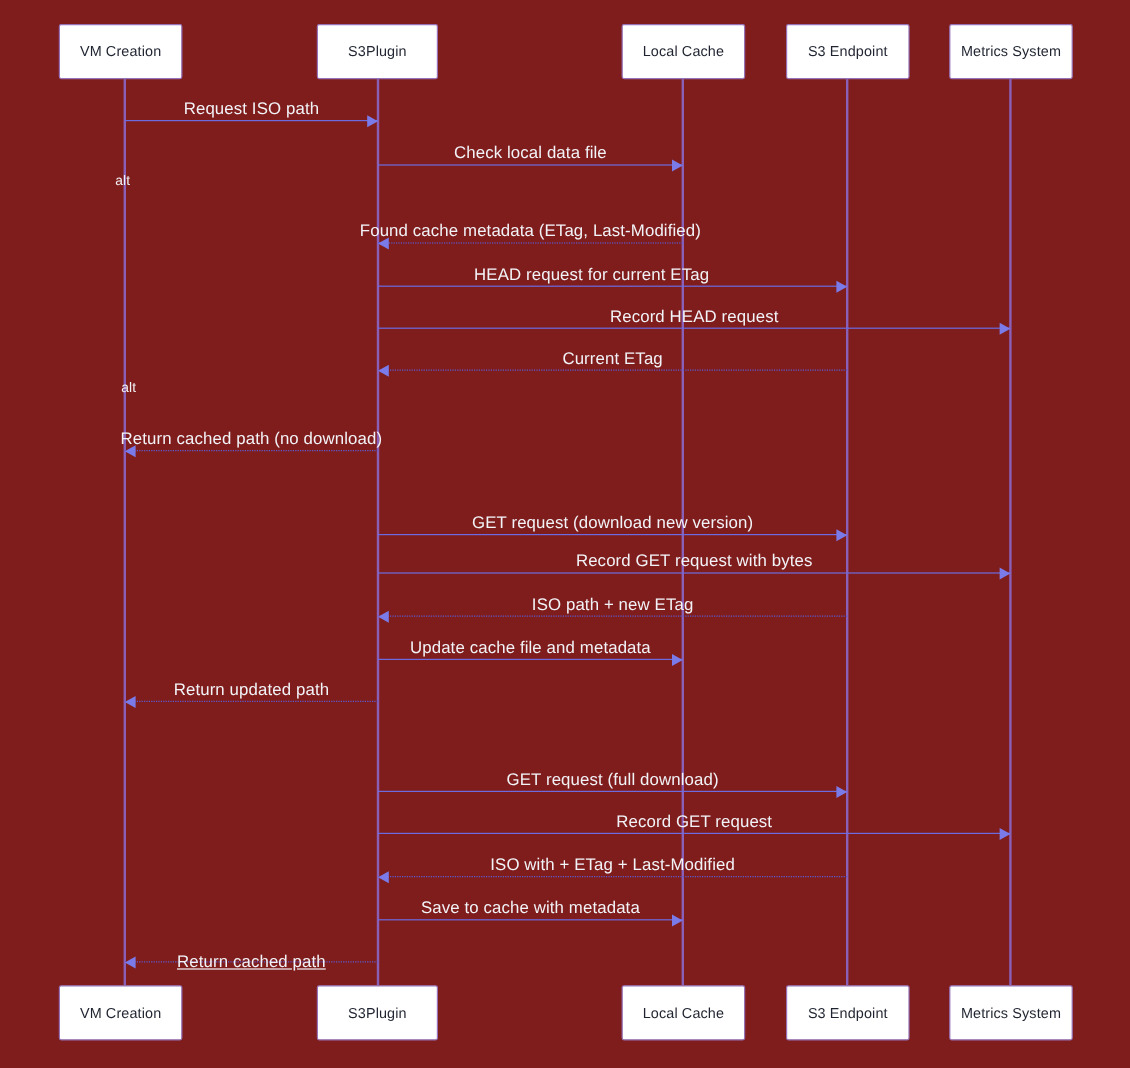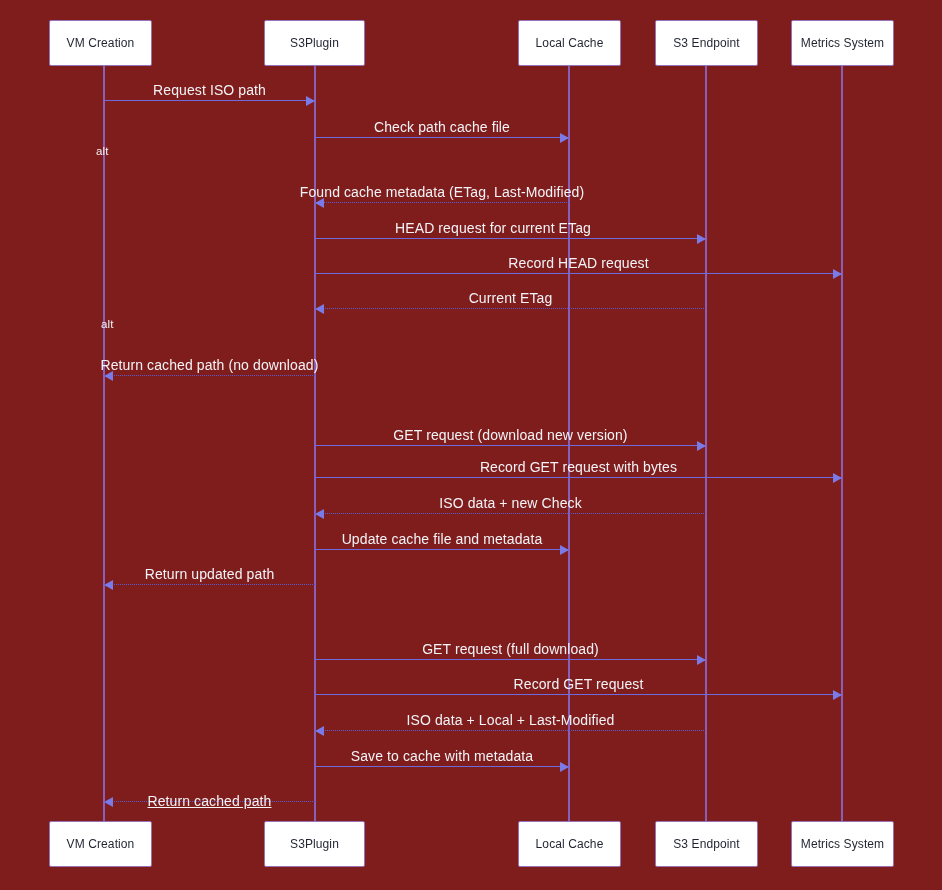--- a/index.html
+++ b/index.html
@@ -112,21 +112,21 @@
       <span>S3 Endpoint</span>
     </div>
     <div class="participant-box" style="left: 791px; top: 821px; width: 103px; height: 46px;">
       <span>Metrics System</span>
     </div>
     <div class="msg-line" style="left: 104px; top: 100px; width: 211px;"></div>
     <div class="arrow-head right" style="top: 96px; left: 306px;"></div>
     <div class="msg-label" style="left: 209.5px; top: 82px;">Request ISO path</div>
     <div class="msg-line" style="left: 315px; top: 137px; width: 254px;"></div>
     <div class="arrow-head right" style="top: 133px; left: 560px;"></div>
-    <div class="msg-label" style="left: 442px; top: 119px;">Check path cache file</div>
+    <div class="msg-label" style="left: 442px; top: 119px;">Check local data file</div>
     <div class="msg-line dotted" style="left: 315px; top: 202px; width: 254px;"></div>
     <div class="arrow-head left" style="top: 198px; left: 315px;"></div>
     <div class="msg-label" style="left: 442px; top: 184px;">Found cache metadata (ETag, Last-Modified)</div>
     <div class="msg-line" style="left: 315px; top: 238px; width: 391px;"></div>
     <div class="arrow-head right" style="top: 234px; left: 697px;"></div>
     <div class="msg-label" style="left: 493px; top: 220px;">HEAD request for current ETag</div>
     <div class="msg-line" style="left: 315px; top: 273px; width: 527px;"></div>
     <div class="arrow-head right" style="top: 269px; left: 833px;"></div>
     <div class="msg-label" style="left: 578.5px; top: 255px;">Record HEAD request</div>
     <div class="msg-line dotted" style="left: 315px; top: 308px; width: 391px;"></div>
@@ -136,36 +136,36 @@
     <div class="arrow-head left" style="top: 371px; left: 104px;"></div>
     <div class="msg-label" style="left: 209.5px; top: 357px;">Return cached path (no download)</div>
     <div class="msg-line" style="left: 315px; top: 445px; width: 391px;"></div>
     <div class="arrow-head right" style="top: 441px; left: 697px;"></div>
     <div class="msg-label" style="left: 510.5px; top: 427px;">GET request (download new version)</div>
     <div class="msg-line" style="left: 315px; top: 477px; width: 527px;"></div>
     <div class="arrow-head right" style="top: 473px; left: 833px;"></div>
     <div class="msg-label" style="left: 578.5px; top: 459px;">Record GET request with bytes</div>
     <div class="msg-line dotted" style="left: 315px; top: 513px; width: 391px;"></div>
     <div class="arrow-head left" style="top: 509px; left: 315px;"></div>
-    <div class="msg-label" style="left: 510.5px; top: 495px;">ISO data + new Check</div>
+    <div class="msg-label" style="left: 510.5px; top: 495px;">ISO path + new ETag</div>
     <div class="msg-line" style="left: 315px; top: 549px; width: 254px;"></div>
     <div class="arrow-head right" style="top: 545px; left: 560px;"></div>
     <div class="msg-label" style="left: 442px; top: 531px;">Update cache file and metadata</div>
     <div class="msg-line dotted" style="left: 104px; top: 584px; width: 211px;"></div>
     <div class="arrow-head left" style="top: 580px; left: 104px;"></div>
     <div class="msg-label" style="left: 209.5px; top: 566px;">Return updated path</div>
     <div class="msg-line" style="left: 315px; top: 659px; width: 391px;"></div>
     <div class="arrow-head right" style="top: 655px; left: 697px;"></div>
     <div class="msg-label" style="left: 510.5px; top: 641px;">GET request (full download)</div>
     <div class="msg-line" style="left: 315px; top: 694px; width: 527px;"></div>
     <div class="arrow-head right" style="top: 690px; left: 833px;"></div>
     <div class="msg-label" style="left: 578.5px; top: 676px;">Record GET request</div>
     <div class="msg-line dotted" style="left: 315px; top: 730px; width: 391px;"></div>
     <div class="arrow-head left" style="top: 726px; left: 315px;"></div>
-    <div class="msg-label" style="left: 510.5px; top: 712px;">ISO data + Local + Last-Modified</div>
+    <div class="msg-label" style="left: 510.5px; top: 712px;">ISO with + ETag + Last-Modified</div>
     <div class="msg-line" style="left: 315px; top: 766px; width: 254px;"></div>
     <div class="arrow-head right" style="top: 762px; left: 560px;"></div>
     <div class="msg-label" style="left: 442px; top: 748px;">Save to cache with metadata</div>
     <div class="msg-line dotted" style="left: 104px; top: 801px; width: 211px;"></div>
     <div class="arrow-head left" style="top: 797px; left: 104px;"></div>
     <div class="msg-label" style="left: 209.5px; top: 793px; text-decoration: underline;">Return cached path</div>
     <div class="alt-label" style="left: 96px; top: 145px;">alt</div>
     <div class="alt-label" style="left: 101px; top: 318px;">alt</div>
   </div>
 

